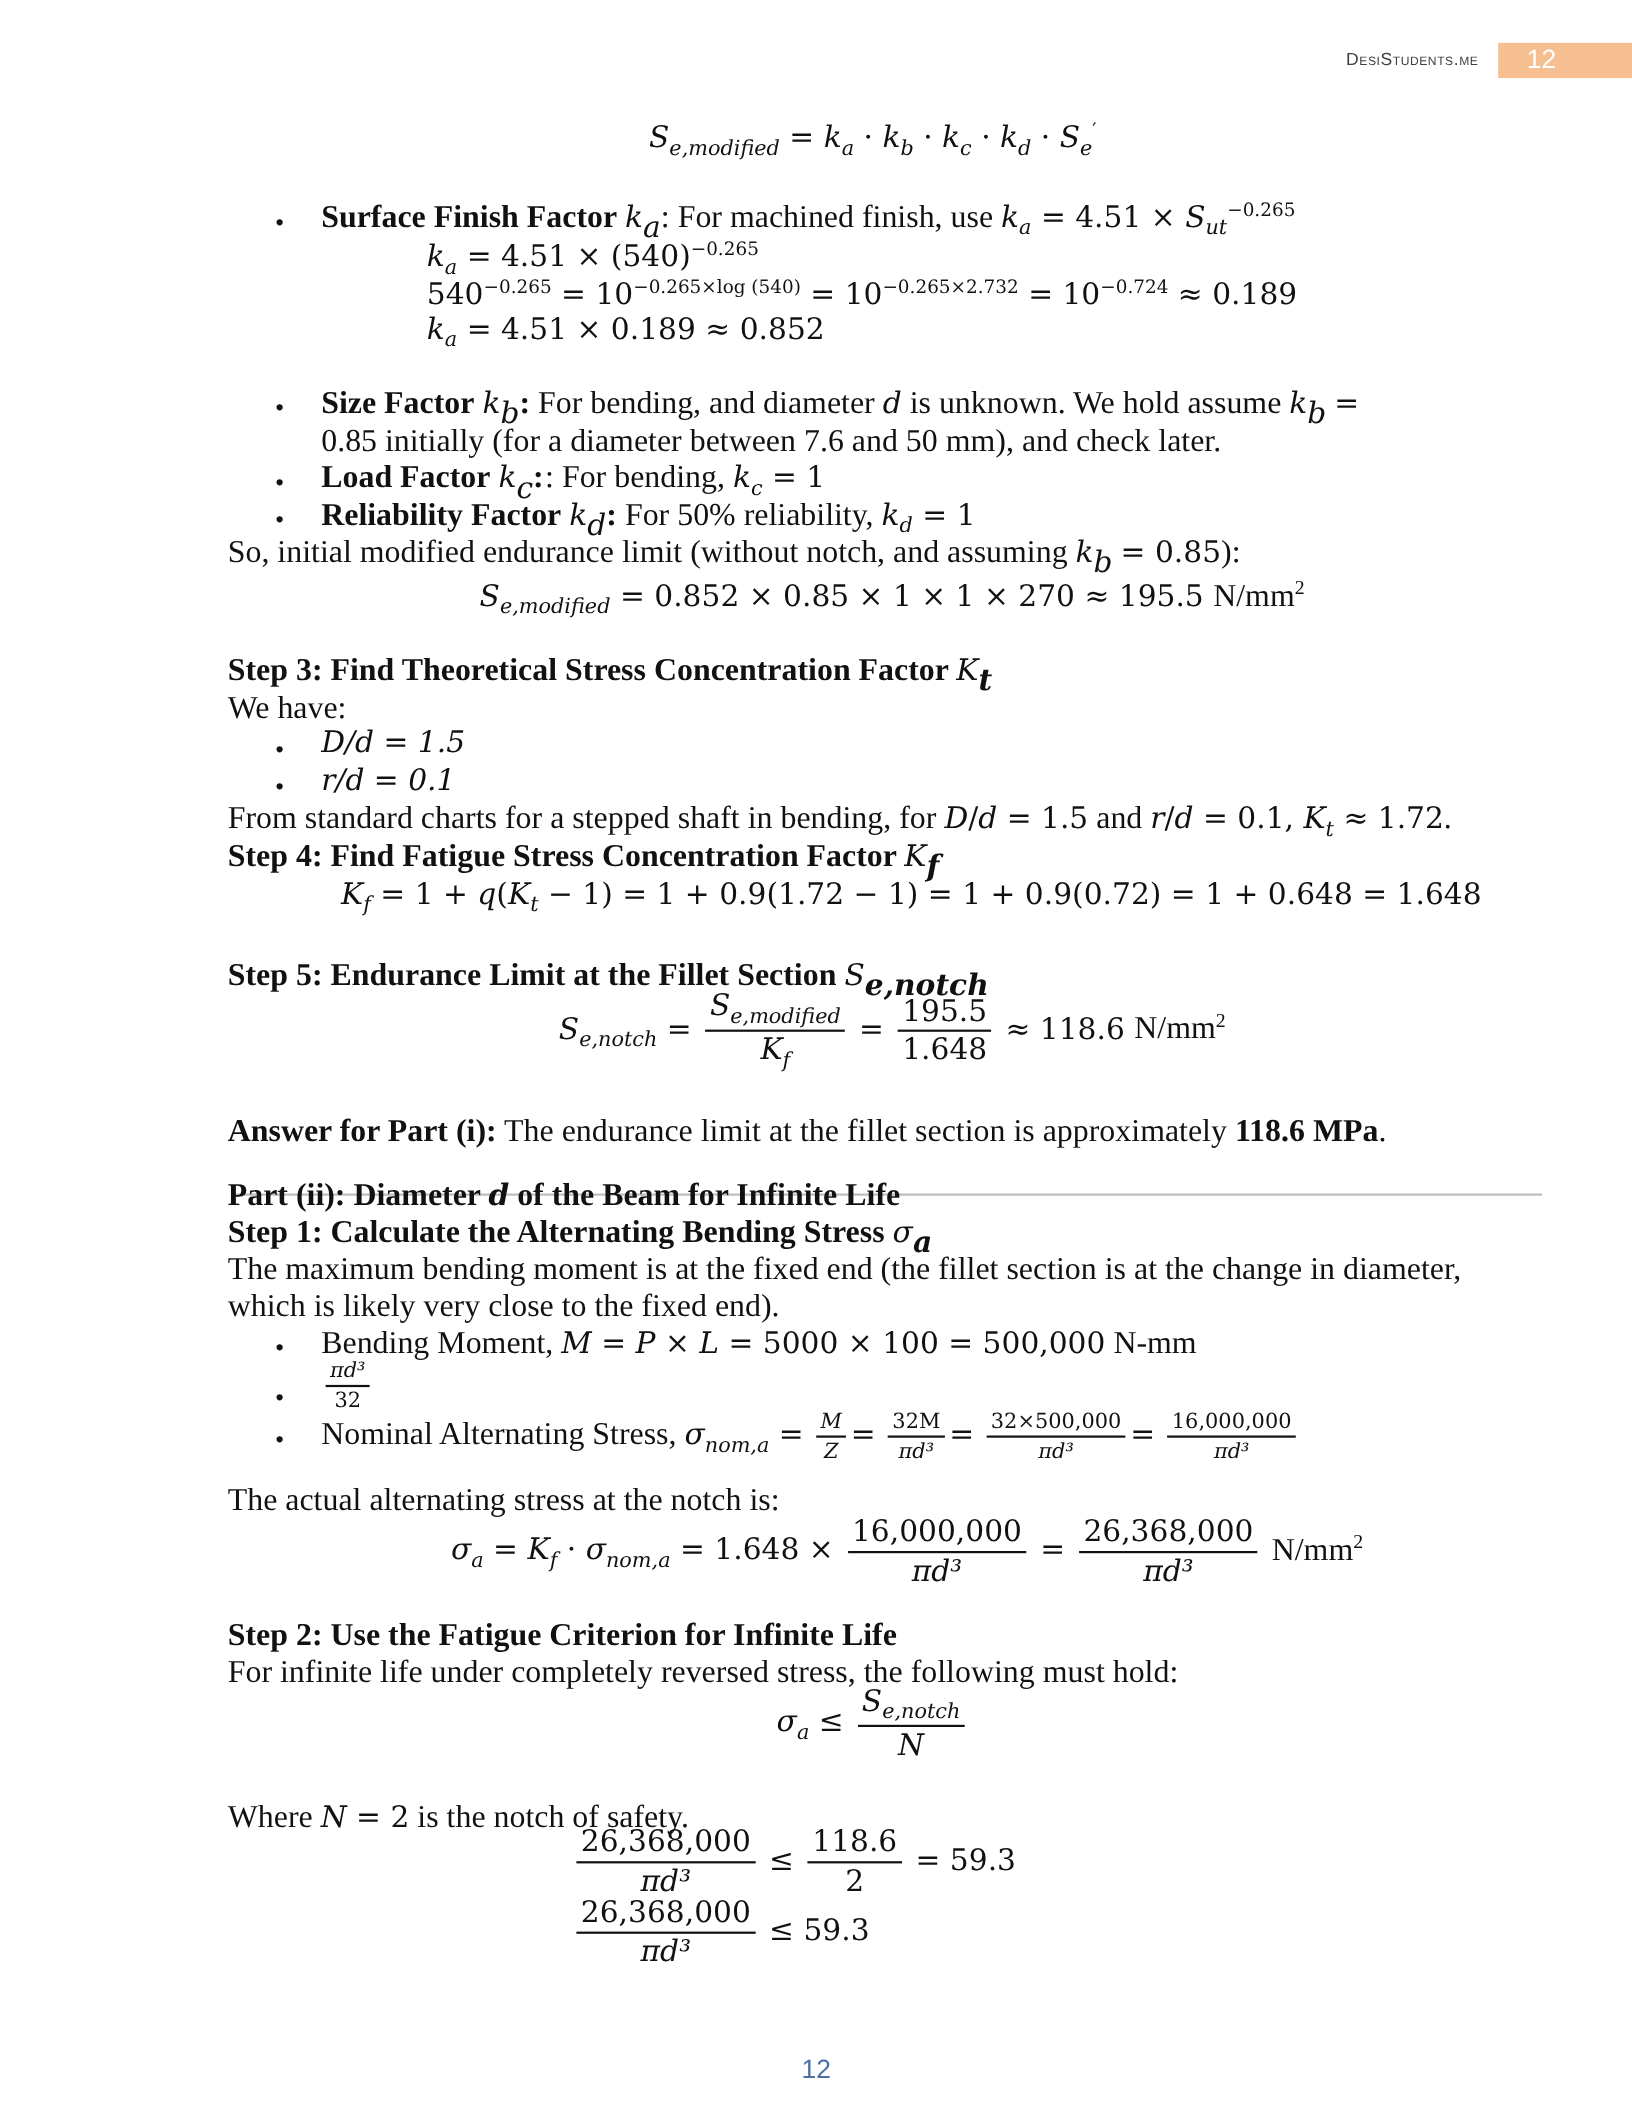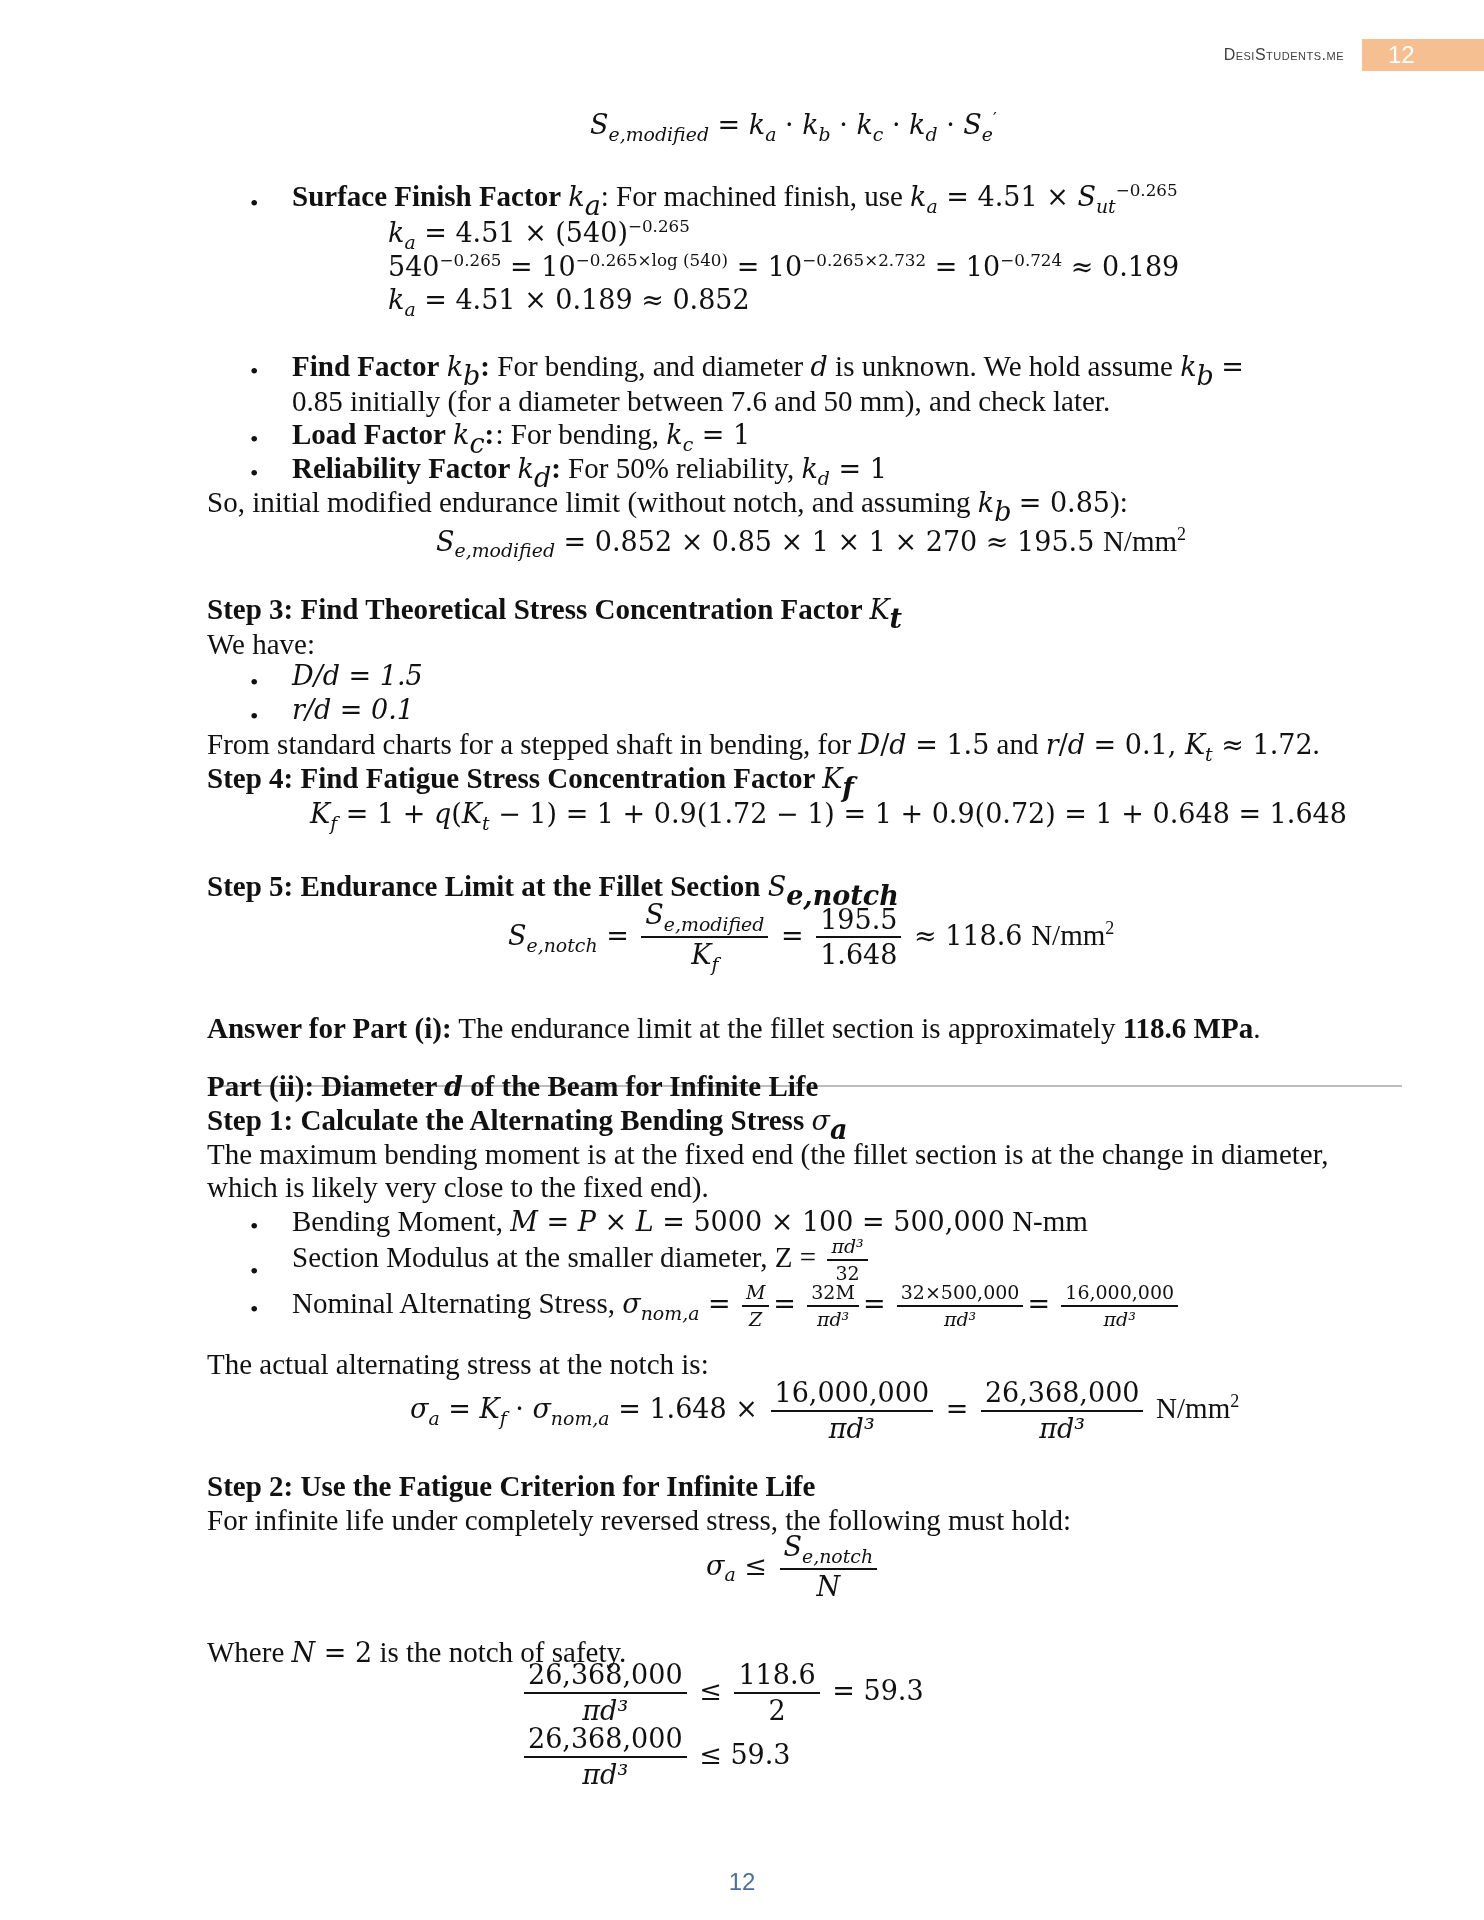--- a/index.html
+++ b/index.html
@@ -45,21 +45,21 @@
 </div>
 <div class="abs m" style="left:388px; top:250px;">
   540<sup>−0.265</sup> = 10<sup>−0.265×log (540)</sup> = 10<sup>−0.265×2.732</sup> = 10<sup>−0.724</sup> ≈ 0.189
 </div>
 <div class="abs m" style="left:388px; top:284px;">
   <span class="i">k</span><sub class="i">a</sub> = 4.51 × 0.189 ≈ 0.852
 </div>
 
 <span class="bullet" style="left:250px; top:358px;">•</span>
 <div class="abs" style="left:292px; top:350px;">
-  <span class="b">Find Factor</span> <span class="m i">k</span><sub class="m i">b</sub><span class="b">:</span> For bending, and diameter <span class="m i">d</span> <span>is unknown. We hold assume</span> <span class="m i">k</span><sub class="m i">b</sub> <span class="m">=</span>
+  <span class="b">Size Factor</span> <span class="m i">k</span><sub class="m i">b</sub><span class="b">:</span> For bending, and diameter <span class="m i">d</span> <span>is unknown. We hold assume</span> <span class="m i">k</span><sub class="m i">b</sub> <span class="m">=</span>
 </div>
 <div class="abs" style="left:292px; top:385px;">0.85 initially (for a diameter between 7.6 and 50 mm), and check later.</div>
 
 <span class="bullet" style="left:250px; top:426px;">•</span>
 <div class="abs" style="left:292px; top:418px;">
   <span class="b">Load Factor</span> <span class="m i">k</span><sub class="m i">c</sub><span class="b">:</span> <span style="margin-left:-6px">: For bending,</span> <span class="m"><span class="i">k</span><sub class="i">c</sub> = 1</span>
 </div>
 
 <span class="bullet" style="left:250px; top:460px;">•</span>
 <div class="abs" style="left:292px; top:452px;">
@@ -123,21 +123,20 @@
 <div class="abs" style="left:207px; top:1138px;">The maximum bending moment is at the fixed end (the fillet section is at the change in diameter,</div>
 <div class="abs" style="left:207px; top:1171px;text-align:center;">which is likely very close to the fixed end).</div>
 
 <span class="bullet" style="left:250px; top:1213px;">•</span>
 <div class="abs" style="left:292px; top:1205px;">
   <span>Bending Moment,</span> <span class="m"><span class="i">M</span> = <span class="i">P</span> × <span class="i">L</span> = 5000 × 100 = 500,000</span> <span>N-mm</span>
 </div>
 
 <span class="bullet" style="left:250px; top:1258px;">•</span>
 <div class="abs" style="left:292px; top:1236px;">
-  <span>Section Modulus at the smaller diameter, Z =</span>
   <span class="frac sm m">
       <span class="num i">πd³</span>
       <span class="den">32</span>
     </span>
 </div>
 
 <span class="bullet" style="left:250px; top:1296px;">•</span>
 <div class="abs" style="left:292px; top:1282px;">
   <span>Nominal Alternating Stress,</span> <span class="m"><span class="i">σ</span><sub class="i">nom,a</sub> =</span>
   <span class="frac sm m">

